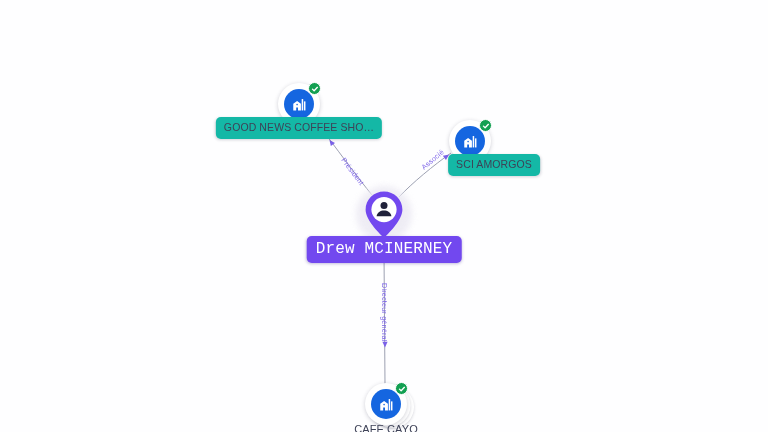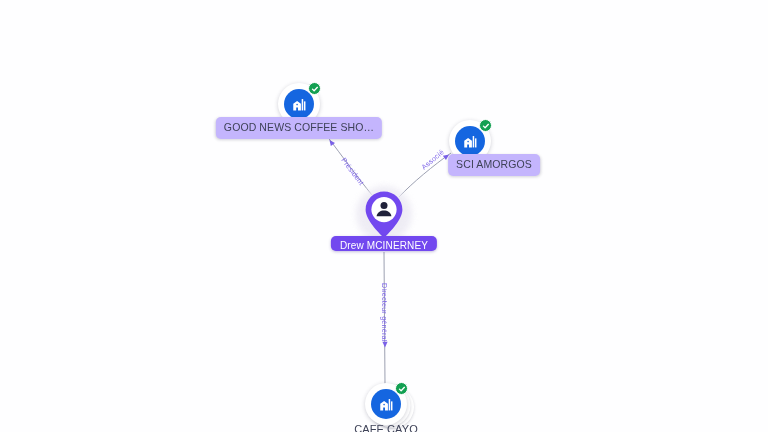--- a/index.html
+++ b/index.html
@@ -94,21 +94,21 @@
     align-items: center;
     justify-content: center;
     box-sizing: border-box;
   }
   .verified-badge svg { display: block; }
 
   
   .entity-label {
     position: absolute;
     transform: translate(-50%, 0);
-    background: #c4b5fd;
+    background: #14b8a6;
     color: #3e4257;
     font-size: 10.5px;
     line-height: 1;
     letter-spacing: .1px;
     padding: 5px 8px 6px 8px;
     border-radius: 5px;
     white-space: nowrap;
     box-shadow: 0 1px 3px rgba(40,42,70,.20);
   }
   .entity-label.plain {
@@ -137,27 +137,28 @@
     width: 42px;
     height: 48px;
   }
   .person-node .pin svg { display: block; }
 
   .person-label {
     position: absolute;
     transform: translate(-50%, 0);
     background: #7248ef;
     color: #ffffff;
-    font-size: 10px;
+    font-size: 16px;
     line-height: 1;
     letter-spacing: .15px;
-    padding: 5px 9px 0 9px;
+    padding: 5px 9px 6px 9px;
     border-radius: 5px;
     white-space: nowrap;
     box-shadow: 0 1px 3px rgba(60,40,140,.30);
+    font-family: Liberation Mono, monospace;
   }
 
   
   .edge-path {
     fill: none;
     stroke: #8b8fa3;
     stroke-width: 1;
     opacity: .85;
   }
   .edge-role-text {

